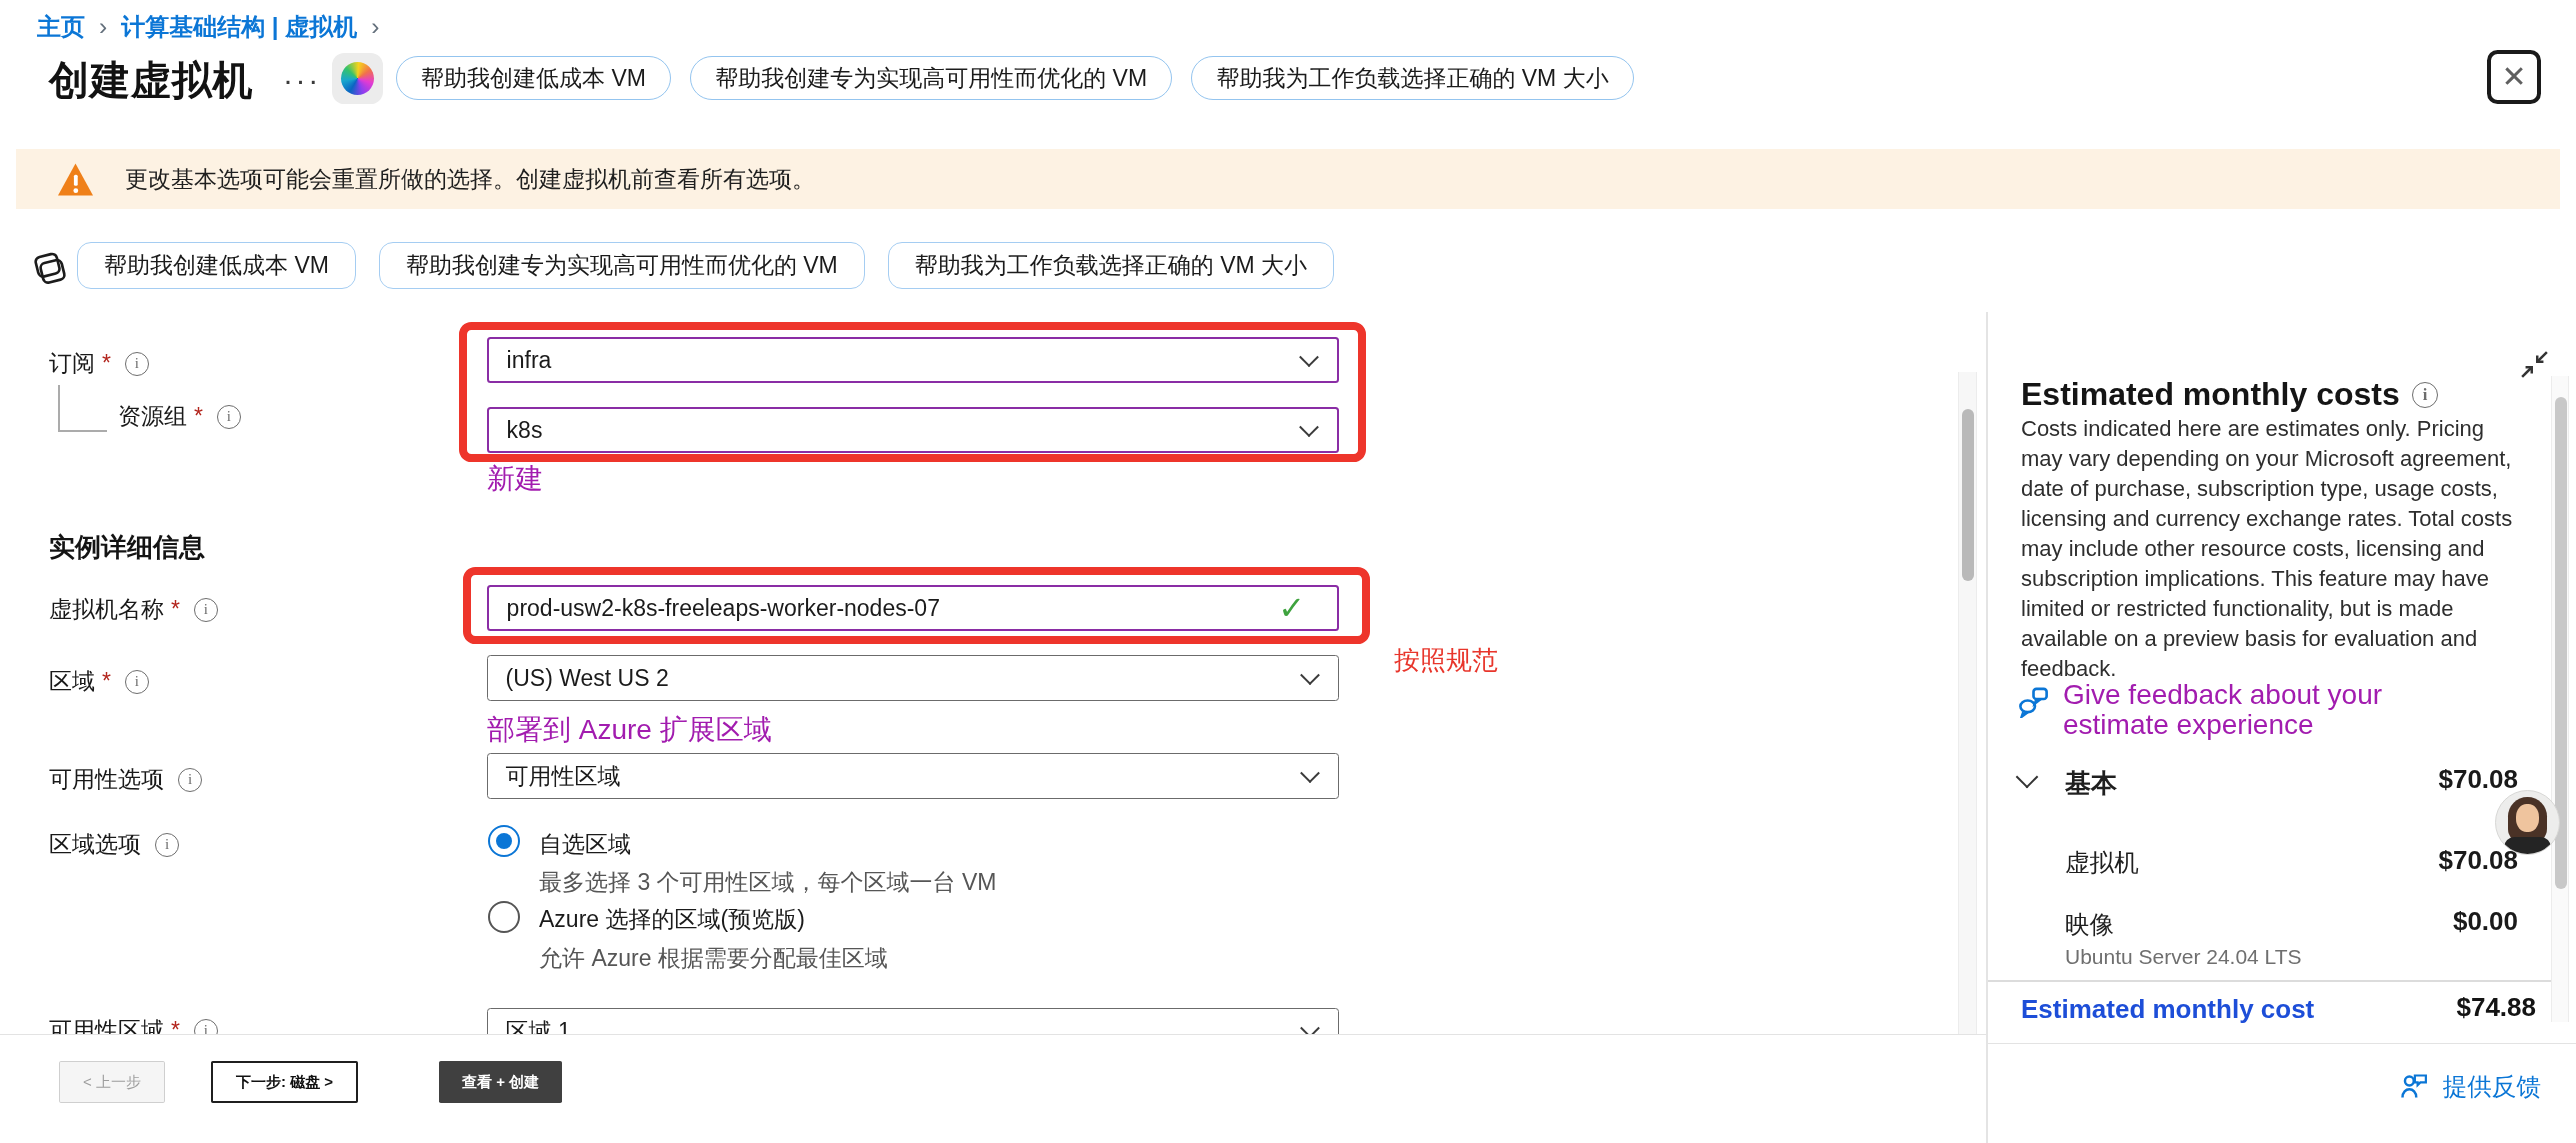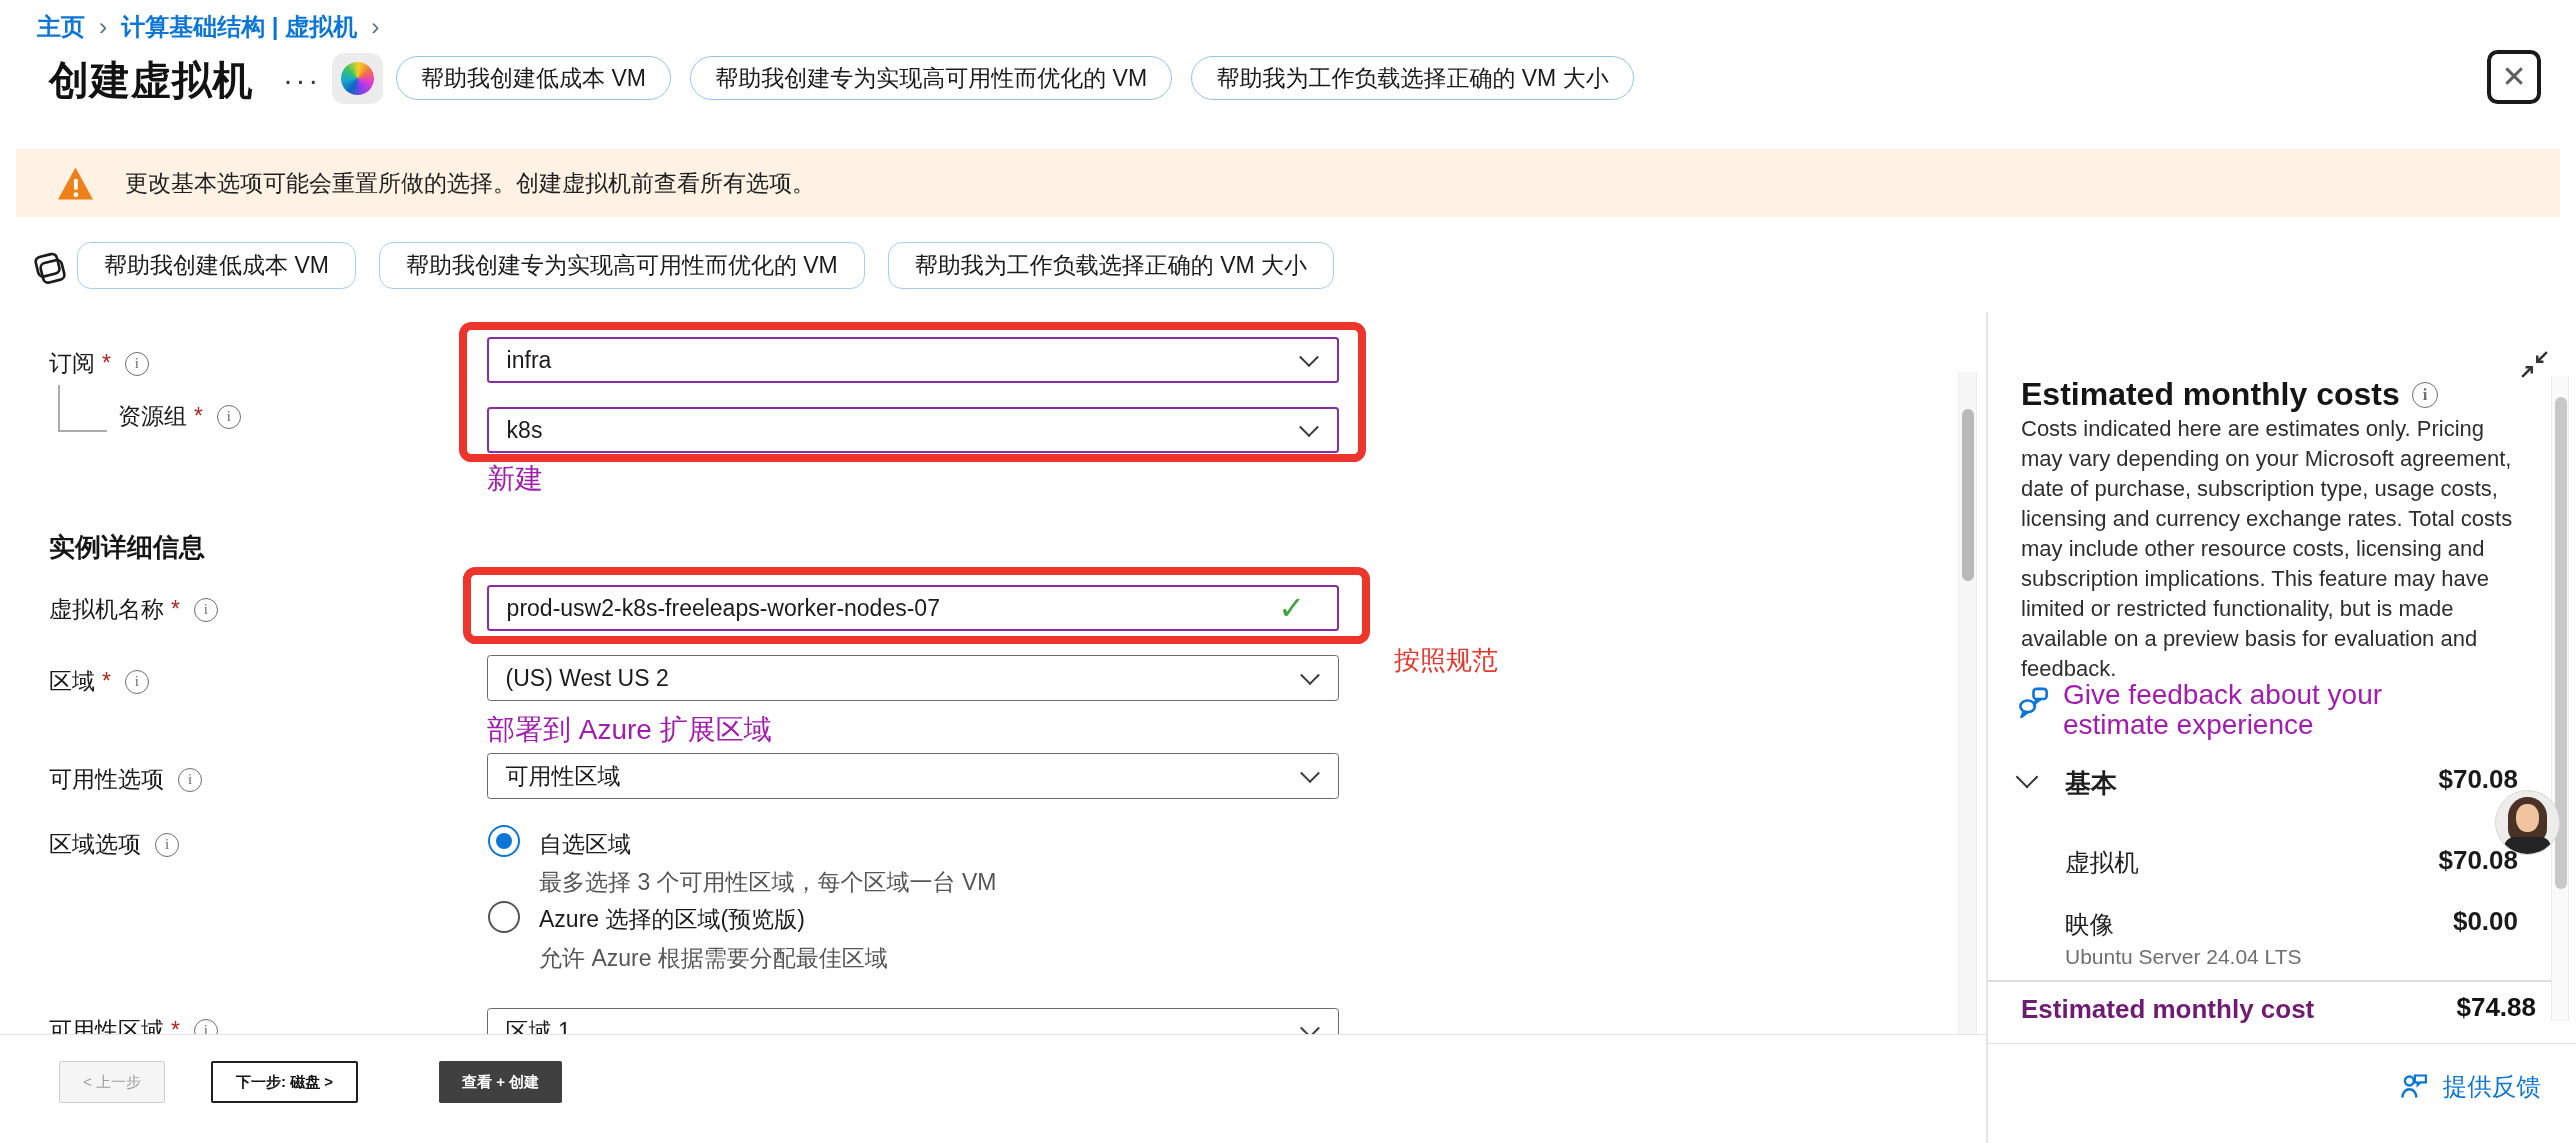--- a/index.html
+++ b/index.html
@@ -24,21 +24,21 @@
   .copilot-logo { width:33px; height:33px; border-radius:50%;
     background:conic-gradient(from 210deg,#0a64c2,#19a7ce,#35c26b,#f6d21c,#f1724a,#e43bd1,#8d3ff0,#0a64c2); }
   .pill-row1 { left:396px; top:56px; display:flex; gap:19.3px; }
   .pill { height:44px; border:1.8px solid #93c4ef; border-radius:22px; background:#fff;
     display:flex; align-items:center; padding:0 24px; font-size:23px; color:#1b1b1b; white-space:nowrap; cursor:pointer; }
   .close-btn { left:2487px; top:50px; width:54px; height:54px; border:4.4px solid #1a1a1a;
     border-radius:10.5px; background:#fff; display:flex; align-items:center; justify-content:center; cursor:pointer; }
   .close-x { font-size:30px; color:#5f5f5f; line-height:1; }
 
   
-  .banner { left:16px; top:149px; width:2544px; height:68px; background:#fdf2e3;
+  .banner { left:16px; top:149px; width:2544px; height:60px; background:#fdf2e3;
     display:flex; align-items:center; padding-left:40px; }
   .warn-icon { width:39px; height:35px; margin-right:30px; flex:0 0 auto; }
   .banner-text { font-size:23px; color:#1f1f1f; }
 
   
   .copilot-outline { left:30px; top:248px; width:40px; height:40px; }
   .pill-row2 { left:77px; top:242px; display:flex; gap:23px; }
   .pill2 { height:47px; border:1.8px solid #a5cdf2; border-radius:14px; background:#fff;
     display:flex; align-items:center; padding:0 26px; font-size:23px; color:#1b1b1b; white-space:nowrap; cursor:pointer; }
 
@@ -278,21 +278,21 @@
 
 <div class="abs cost-lbl" style="left:2065px;top:846px;">虚拟机</div>
 <div class="abs cost-val" style="left:2283px;top:845px;width:235px;">$70.08</div>
 
 <div class="abs cost-lbl" style="left:2065px;top:908px;">映像</div>
 <div class="abs cost-val" style="left:2283px;top:906px;width:235px;">$0.00</div>
 <div class="abs cost-sub" style="left:2065px;top:945px;">Ubuntu Server 24.04 LTS</div>
 
 <div class="abs" style="left:1988px;top:980px;width:564px;height:1.8px;background:#dcdcdc;"></div>
 
-<div class="abs" style="left:2021px;top:994px;font-size:26px;font-weight:700;color:#701a75;">Estimated monthly cost</div>
+<div class="abs" style="left:2021px;top:994px;font-size:26px;font-weight:700;color:#1d4ed8;">Estimated monthly cost</div>
 <div class="abs" style="left:2248px;top:992px;width:288px;font-size:26px;font-weight:700;color:#141414;text-align:right;">$74.88</div>
 
 <div class="abs sb-track" style="left:2551px;top:376px;width:17.6px;height:646px;background:#fafafa;">
   <div class="sb-thumb" style="position:absolute;left:2.6px;top:21px;width:12.3px;height:492px;background:#c8c8c8;"></div>
 </div>
 
 <div class="abs avatar">
   <div class="hair"></div>
   <div class="face"></div>
   <div class="body"></div>

